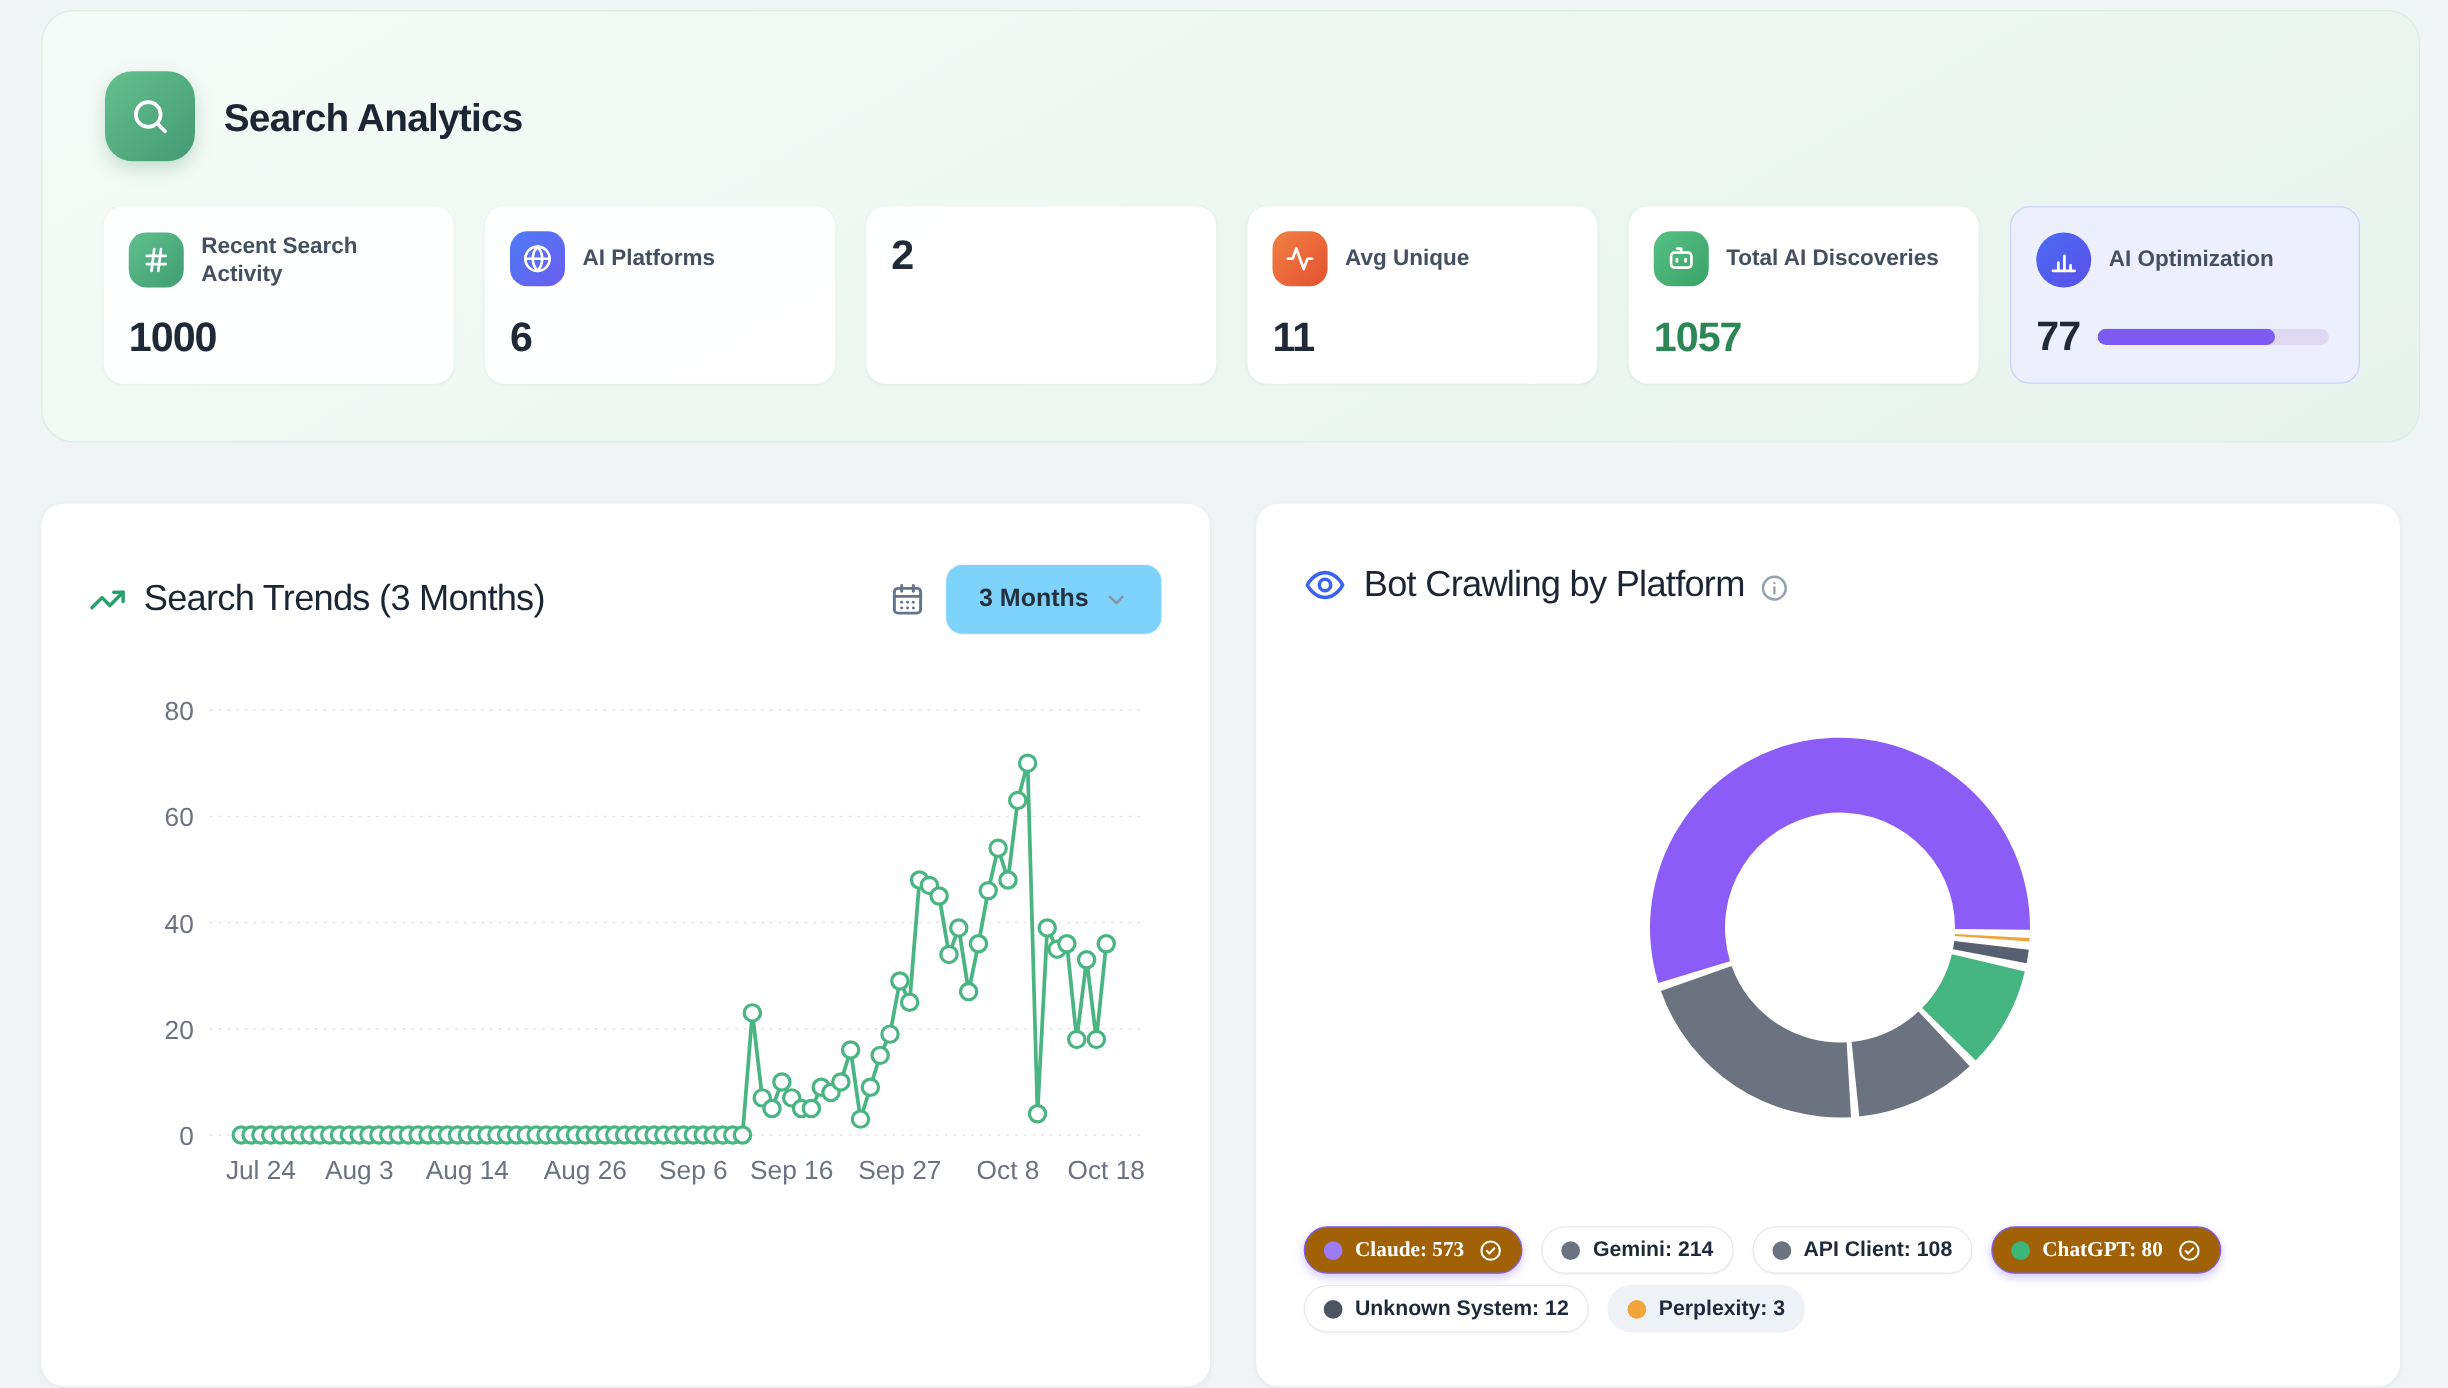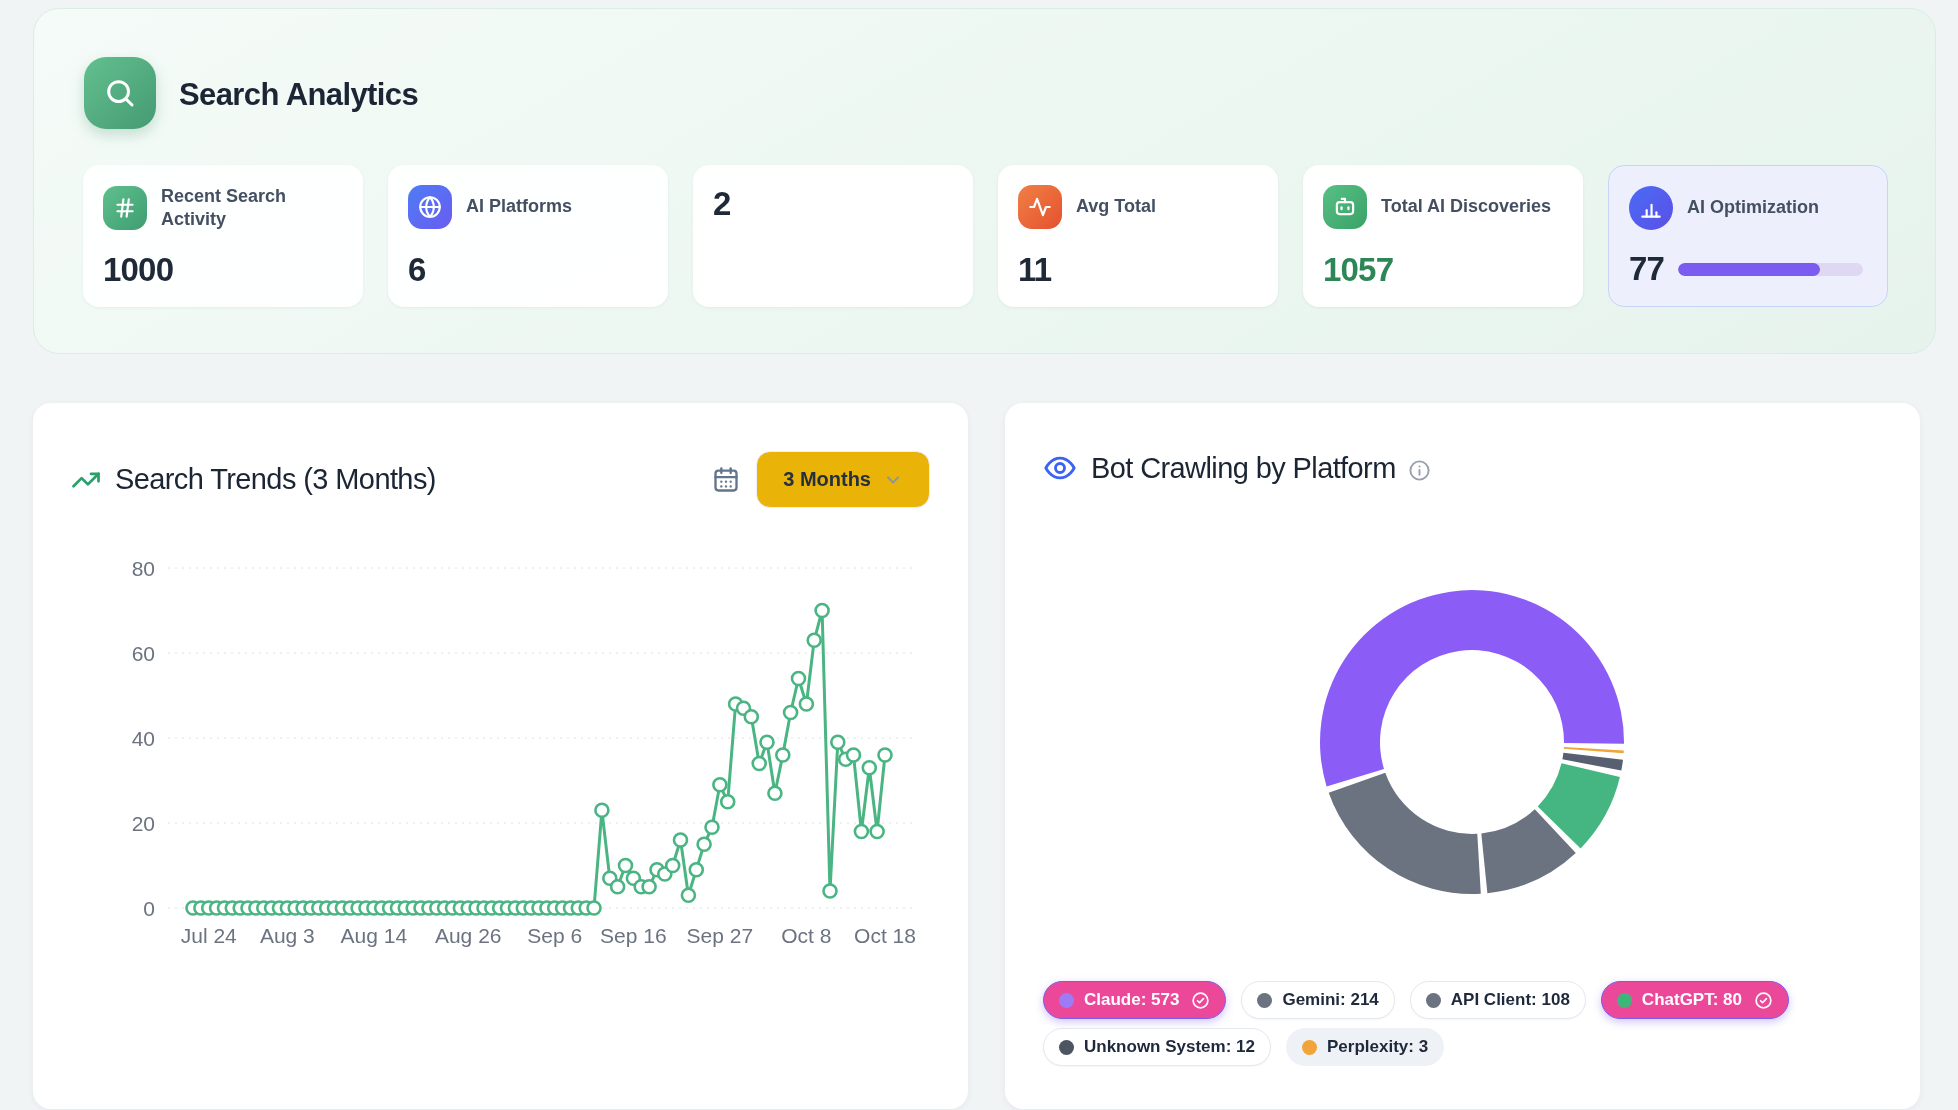--- a/index.html
+++ b/index.html
@@ -69,37 +69,37 @@
   .card-head {
     position:absolute; left:38px; top:48px; right:38px;
     display:flex; align-items:center;
   }
   .card-title { font-size:29px; font-weight:400; color:#1b2534; letter-spacing:-.6px; }
   .head-icon { display:flex; align-items:center; margin-right:14px; }
   .spacer { flex:1; }
   .calendar-wrap { color:#64748b; display:flex; align-items:center; margin-right:16px; }
   .period-btn {
     height:57px; padding:0 26px; border-radius:14px;
-    background:#eab308; border:1px solid #eef1f5;
+    background:#7dd3fc; border:1px solid #eef1f5;
     display:flex; align-items:center; gap:12px; cursor:pointer;
     font-size:20px; font-weight:700; color:#25303f;
   }
   .info-wrap { color:#96a1ae; display:flex; align-items:center; margin-left:12px; margin-top:4px; }
 
   
   .legend { position:absolute; left:38px; top:578px; right:30px; }
   .legend-row { display:flex; gap:15px; margin-bottom:9px; }
   .pill {
     height:38px; border-radius:19px; display:flex; align-items:center; gap:10px;
     padding:0 15px; font-size:17px; font-weight:700; color:#1e293b;
     background:#fff; border:1px solid #e4e9f0; box-shadow:0 1px 2px rgba(24,48,70,.05);
     cursor:pointer; white-space:nowrap;
   }
-  .pill.purple { background:#ec4899; border-color:#7c5cf0; color:#fff;
-    box-shadow:0 3px 8px rgba(124,92,240,.35); }
+  .pill.purple { background:#a16207; border-color:#7c5cf0; color:#fff;
+    box-shadow:0 3px 8px rgba(124,92,240,.35);font-family:Liberation Serif, serif; }
   .pill.gray { background:#eef1f5; border-color:#eef1f5; box-shadow:none; }
   .pill .dot { width:15px; height:15px; border-radius:50%; }
   .pill .chk { display:flex; align-items:center; color:#fff; margin-left:2px; }
 
   svg.linechart { position:absolute; left:0; top:130px; }
   svg.donut { position:absolute; left:0; top:110px; }
   text { font-family:"Liberation Sans","DejaVu Sans",sans-serif; }
 </style>
 </head>
 <body>
@@ -151,21 +151,21 @@
             <div class="stat-value" style="color: rgb(31, 41, 55);">2</div>
           </div>
         </div>
         <div class="stat-card">
           <div class="stat-top">
             <div class="stat-icon" style="background: linear-gradient(135deg, rgb(240, 128, 69), rgb(229, 81, 47));">
               <svg width="26" height="26" viewBox="0 0 24 24" fill="none" stroke="currentColor" stroke-width="2" stroke-linecap="round" stroke-linejoin="round">
                 <path d="M21 12h-3.5l-2.8 7.5L9.3 4.5 6.5 12H3"></path>
               </svg>
             </div>
-            <div class="stat-label">Avg Total</div>
+            <div class="stat-label">Avg Unique</div>
           </div>
           <div class="stat-bottom">
             <div class="stat-value" style="color: rgb(31, 41, 55); margin-top: 12px;">11</div>
           </div>
         </div>
         <div class="stat-card">
           <div class="stat-top">
             <div class="stat-icon" style="background: linear-gradient(135deg, rgb(87, 192, 132), rgb(58, 162, 103));">
               <svg width="26" height="26" viewBox="0 0 24 24" fill="none" stroke="currentColor" stroke-width="2" stroke-linecap="round" stroke-linejoin="round">
                 <path d="M12 7.5V4.5H9"></path>

